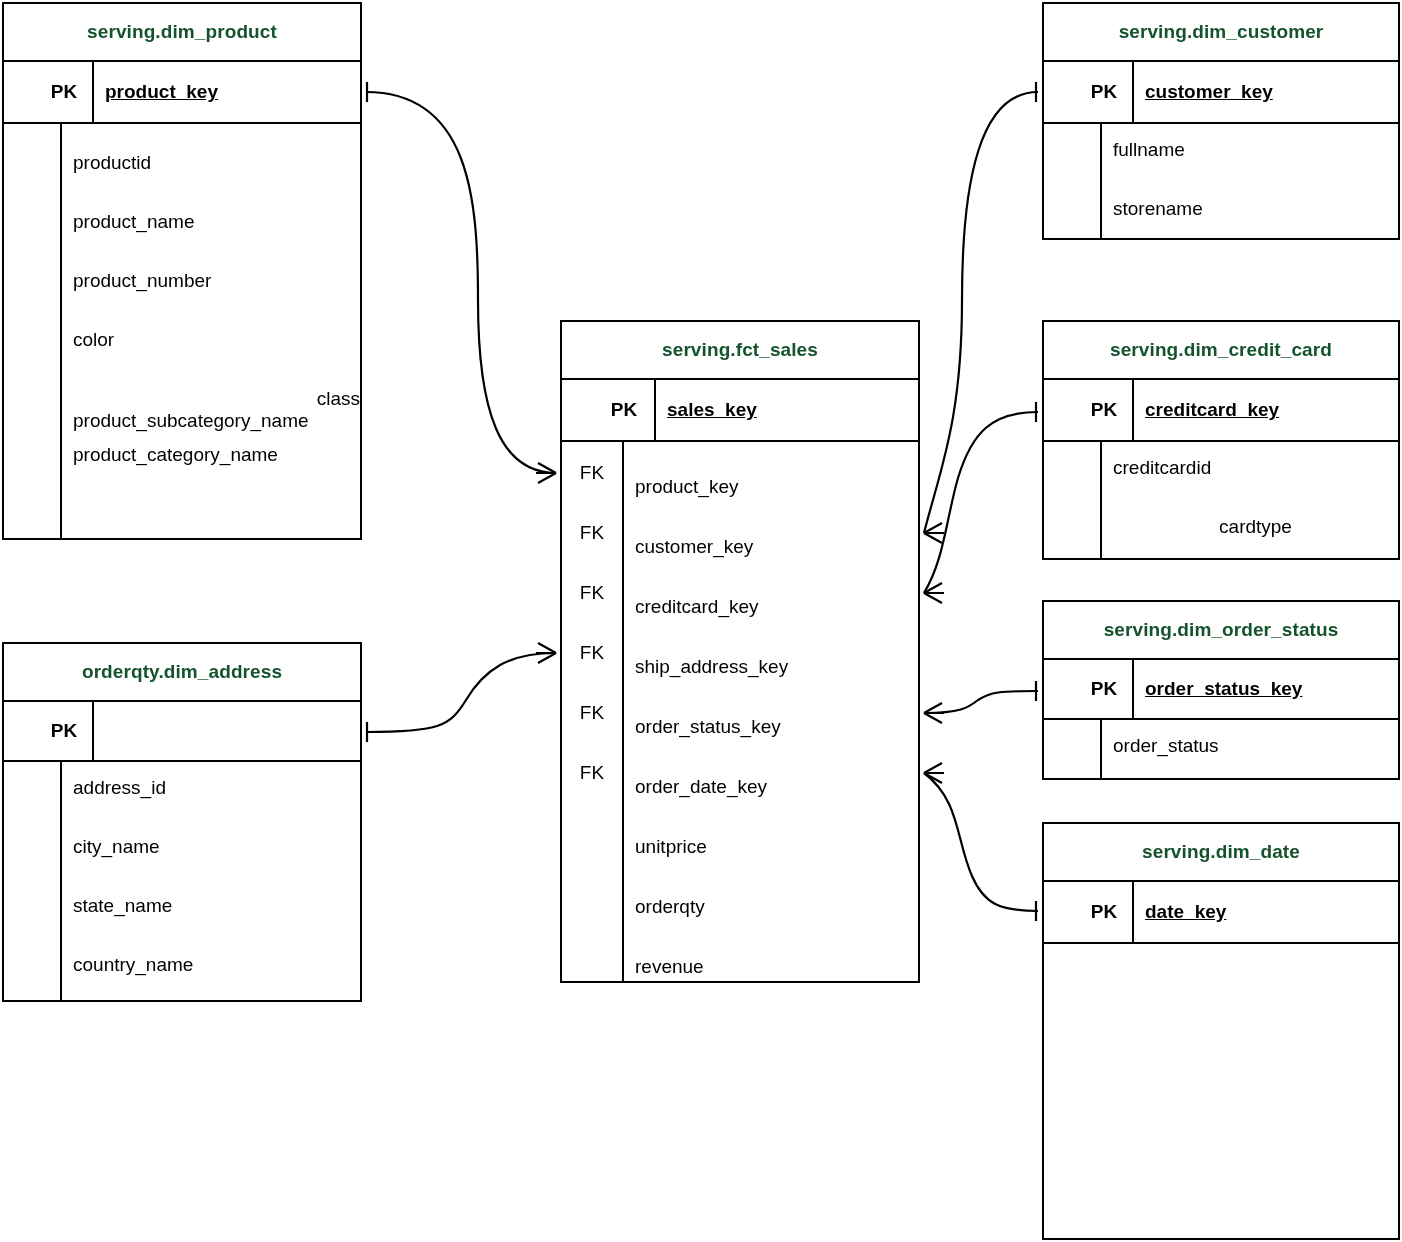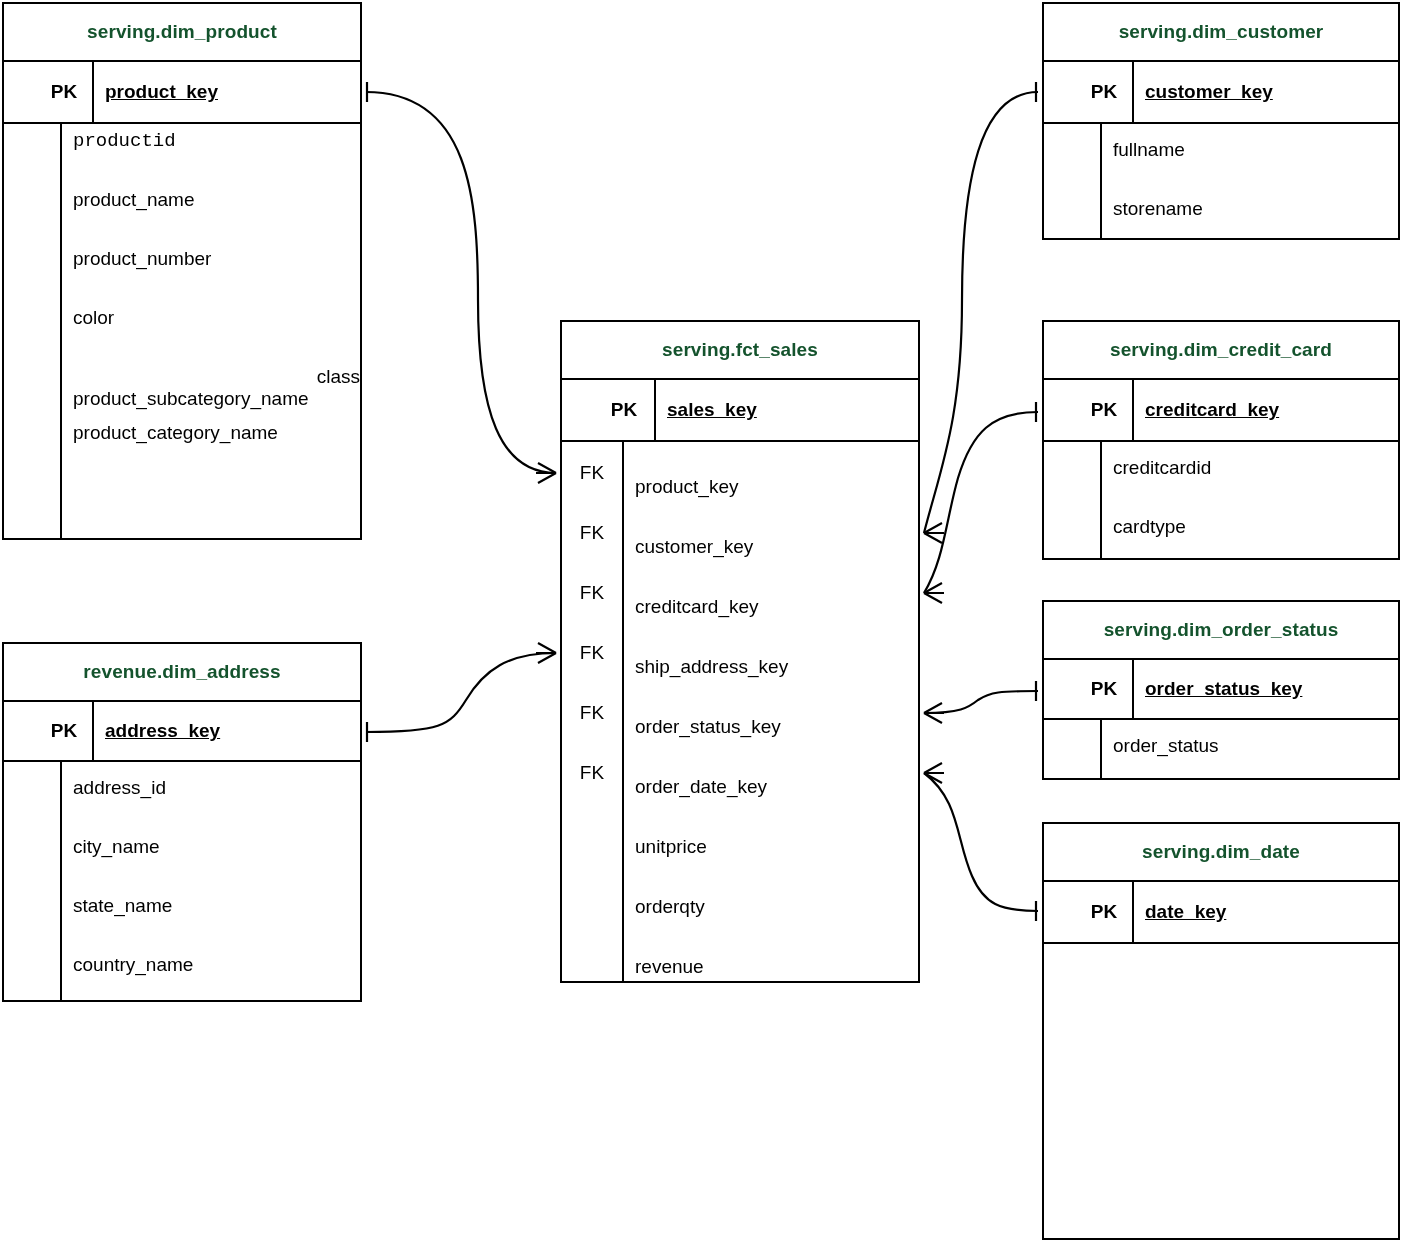--- a/index.html
+++ b/index.html
@@ -159,36 +159,35 @@
 
   <div class="entity" style="left:2px; top:2px; width:360px; height:538px;">
     <div class="entity-title" style="height:58px;">serving.dim_product</div>
     <div class="row pk-row" style="height:62px;">
       <div class="keycol bold" style="flex-basis:58px; height:100%;">PK</div>
       <div class="fieldcol pk-name">product_key</div>
     </div>
     <div class="attrs" style="height:414px;">
       <div class="keycol" style="flex-basis:58px;"></div>
       <div class="attrs-list">
-        <span class="attr" style="margin-top:0;font-family:Liberation Mono, monospace;">productid</span>
+        <span class="attr" style="margin-top:22px;">productid</span>
         <span class="attr" style="margin-top:37px;">product_name</span>
         <span class="attr" style="margin-top:37px;">product_number</span>
         <span class="attr" style="margin-top:37px;">color</span>
         <span class="attr" style="margin-top:37px;text-align:right;">class</span>
         <span class="attr" style="width:248px;">product_subcategory_name</span>
         <span class="attr" style="margin-top:12px;">product_category_name</span>
       </div>
     </div>
   </div>
 
   <div class="entity" style="left:2px; top:642px; width:360px; height:360px;">
-    <div class="entity-title" style="height:58px;">revenue.dim_address</div>
+    <div class="entity-title" style="height:58px;">orderqty.dim_address</div>
     <div class="row pk-row" style="height:60px;">
       <div class="keycol bold" style="flex-basis:58px; height:100%;">PK</div>
-      <div class="fieldcol pk-name">address_key</div>
     </div>
     <div class="attrs" style="height:238px;">
       <div class="keycol" style="flex-basis:58px;"></div>
       <div class="attrs-list">
         <span class="attr" style="margin-top:9px;">address_id</span>
         <span class="attr" style="margin-top:37px;">city_name</span>
         <span class="attr" style="margin-top:37px;">state_name</span>
         <span class="attr" style="margin-top:37px;">country_name</span>
       </div>
     </div>
@@ -241,21 +240,21 @@
   <div class="entity" style="left:1042px; top:320px; width:358px; height:240px;">
     <div class="entity-title" style="height:58px;">serving.dim_credit_card</div>
     <div class="row pk-row" style="height:62px;">
       <div class="keycol bold" style="flex-basis:58px; height:100%;">PK</div>
       <div class="fieldcol pk-name">creditcard_key</div>
     </div>
     <div class="attrs" style="height:116px;">
       <div class="keycol" style="flex-basis:58px;"></div>
       <div class="attrs-list">
         <span class="attr" style="margin-top:9px;">creditcardid</span>
-        <span class="attr" style="margin-top:37px;">cardtype</span>
+        <span class="attr" style="margin-top:37px;text-align:center;">cardtype</span>
       </div>
     </div>
   </div>
 
   <div class="entity" style="left:1042px; top:600px; width:358px; height:180px;">
     <div class="entity-title" style="height:58px;">serving.dim_order_status</div>
     <div class="row pk-row" style="height:60px;">
       <div class="keycol bold" style="flex-basis:58px; height:100%;">PK</div>
       <div class="fieldcol pk-name">order_status_key</div>
     </div>

